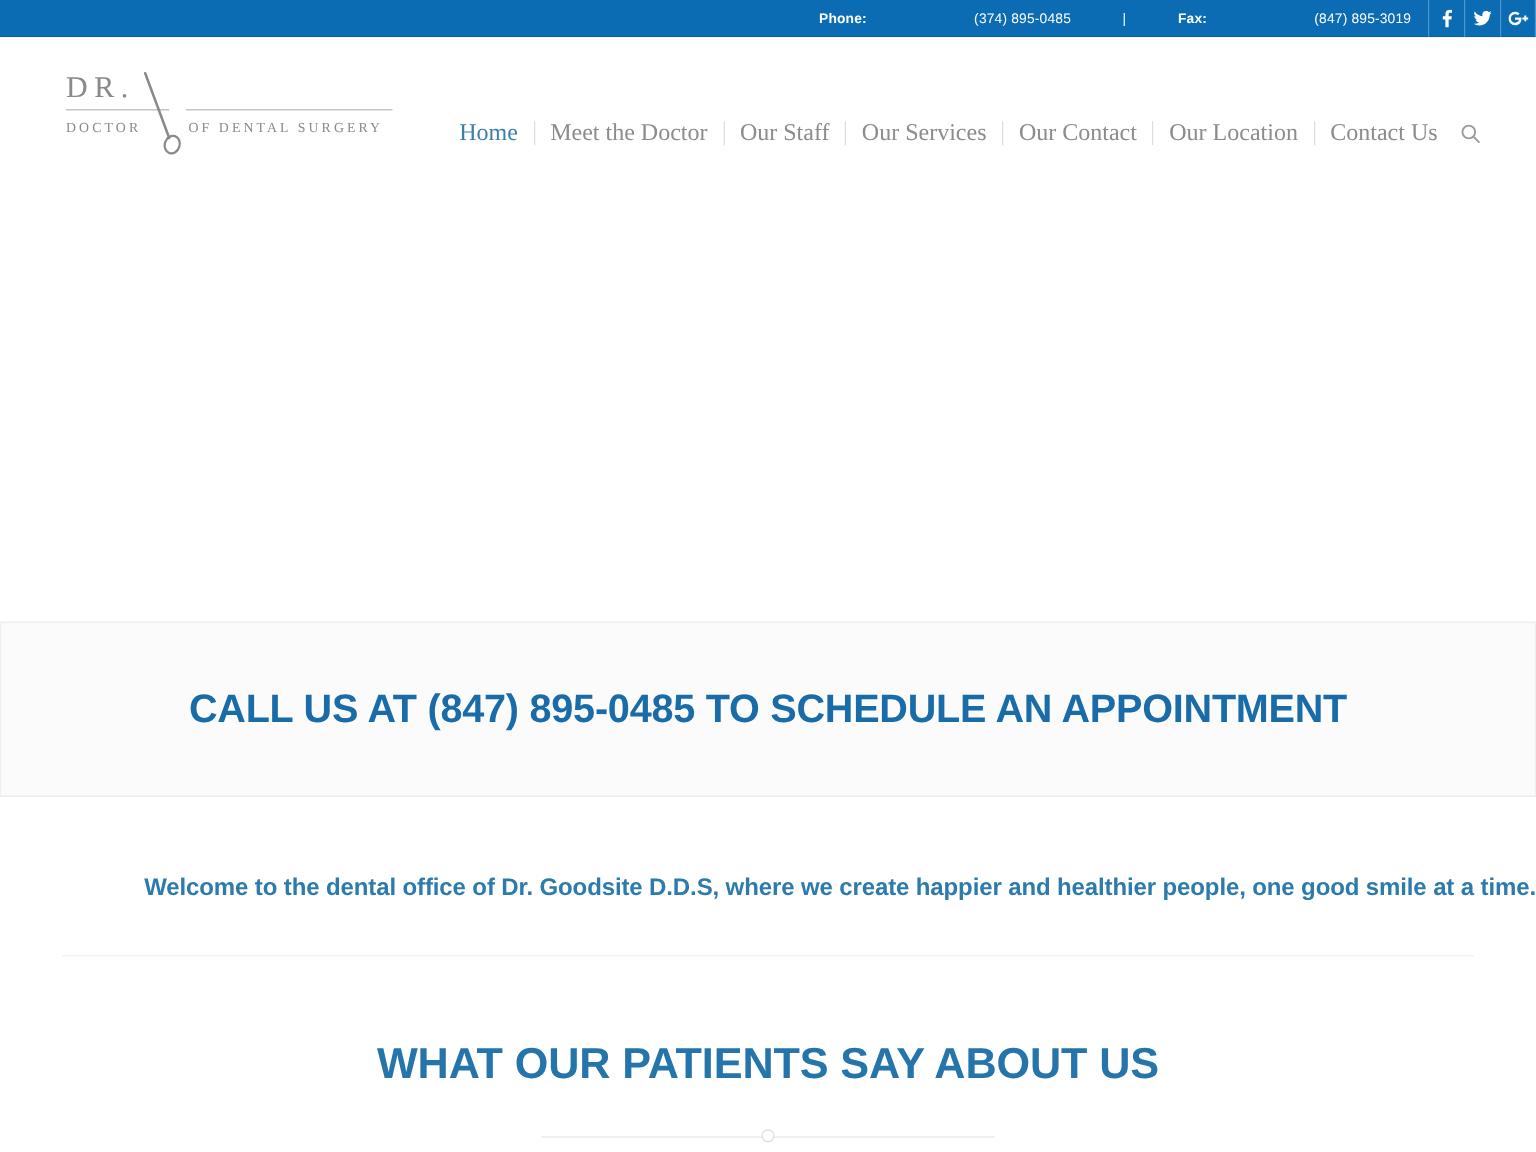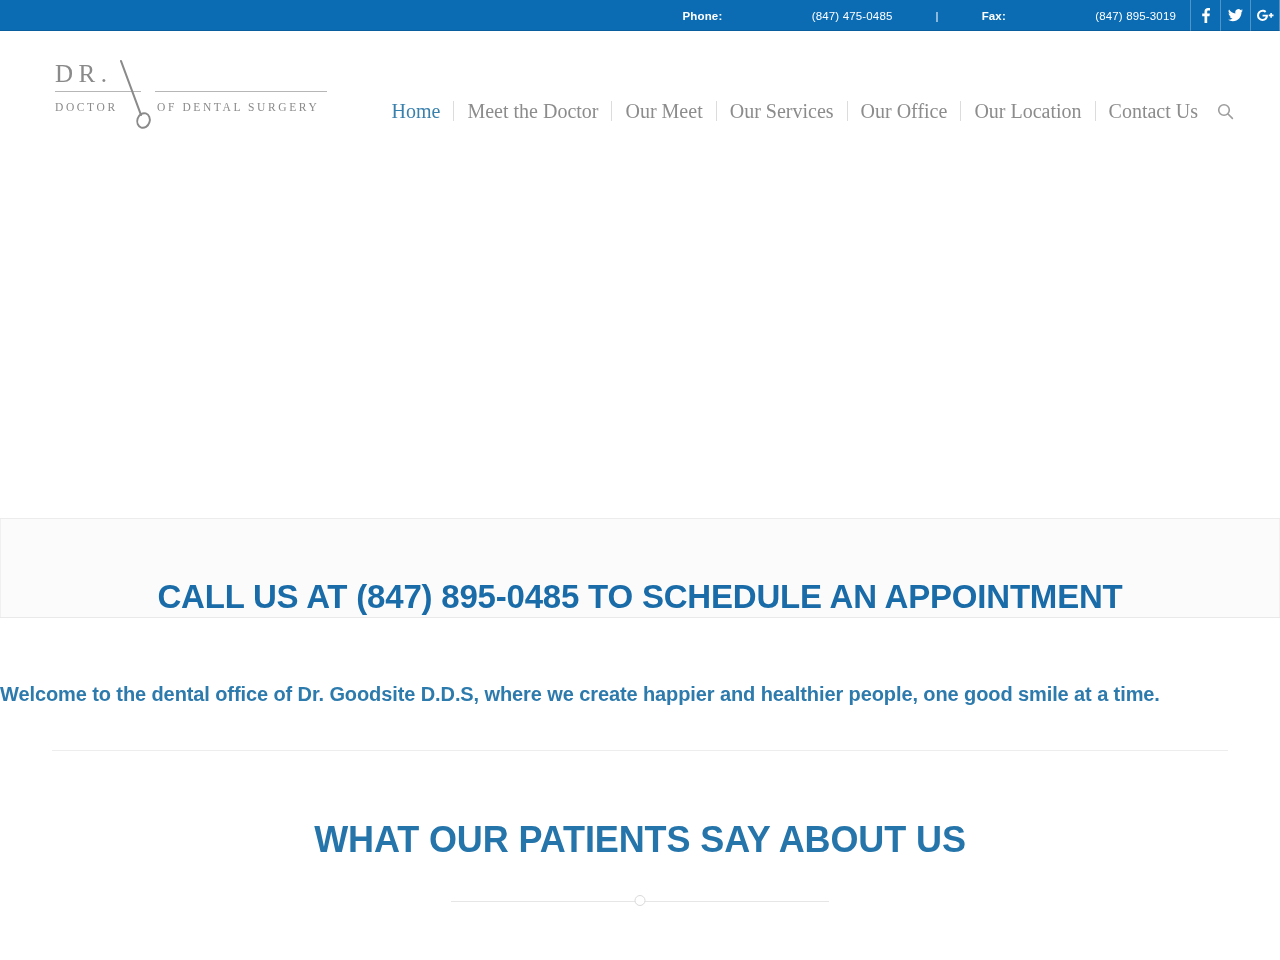--- a/index.html
+++ b/index.html
@@ -144,23 +144,23 @@
   .hero {
     height: 362px;
     background: #ffffff;
   }
 
   
   .cta-banner {
     border-top: 1px solid #ececec;
     border-bottom: 1px solid #e9e9e9;
     background: #fbfbfb;
-    height: 100px;
-    display: flex;
-    align-items: flex-end;
+    height: 146px;
+    display: flex;
+    align-items: center;
     justify-content: center;
     position: relative;
   }
   .cta-banner::before,
   .cta-banner::after {
     content: "";
     position: absolute;
     top: 0; bottom: 0;
     width: 1px;
     background: #f0f0f0;
@@ -172,21 +172,21 @@
     font-size: 33px;
     font-weight: bold;
     letter-spacing: -0.2px;
     text-align: center;
     line-height: 40px;
   }
 
   
   .welcome-section {
     padding-top: 62px;
-    text-align: left;
+    text-align: right;
   }
   .welcome-text {
     color: #2d7aad;
     font-size: 20px;
     font-weight: bold;
     letter-spacing: -0.1px;
     line-height: 28px;
   }
 
   .content-rule {
@@ -234,21 +234,21 @@
     background: #ffffff;
   }
 </style>
 </head>
 <body>
 
 <div class="topbar">
   <div class="topbar-contact">
     <span class="lbl">Phone:</span>
     <span class="sep">&nbsp;</span>
-    <span class="val">(847) 475-0485</span>
+    <span class="val">(374) 895-0485</span>
     <span class="sep">|</span>
     <span class="lbl">Fax:</span>
     <span class="sep">&nbsp;</span>
     <span class="val">(847) 895-3019</span>
   </div>
 
   <div class="social-list">
     <a class="social-item" href="#" aria-label="Facebook">
       <svg width="8" height="15" viewBox="0 0 8 15" aria-hidden="true">
         <path fill="#ffffff" d="M5.2 15V8.2h2.3l.35-2.65H5.2V3.85c0-.77.21-1.29 1.31-1.29H8V.19C7.76.16 6.92.09 5.94.09 3.9.09 2.5 1.34 2.5 3.63v1.92H.2V8.2h2.3V15z"></path>
@@ -284,23 +284,23 @@
     </div>
     <svg class="logo-tool" width="46" height="96" viewBox="0 0 46 96" aria-hidden="true">
       <line x1="6" y1="24" x2="26" y2="78" stroke="#8a8a8a" stroke-width="2.1" stroke-linecap="round"></line>
       <ellipse cx="28.5" cy="83.5" rx="6.2" ry="7.4" transform="rotate(18 28.5 83.5)" fill="none" stroke="#8a8a8a" stroke-width="1.9"></ellipse>
     </svg>
   </a>
 
   <div class="mainnav">
     <a class="nav-item active" href="#">Home</a>
     <a class="nav-item" href="#">Meet the Doctor</a>
-    <a class="nav-item" href="#">Our Meet</a>
+    <a class="nav-item" href="#">Our Staff</a>
     <a class="nav-item" href="#">Our Services</a>
-    <a class="nav-item" href="#">Our Office</a>
+    <a class="nav-item" href="#">Our Contact</a>
     <a class="nav-item" href="#">Our Location</a>
     <a class="nav-item" href="#">Contact Us</a>
     <span class="nav-search">
       <svg width="17" height="17" viewBox="0 0 17 17" aria-hidden="true">
         <circle cx="7" cy="7" r="5.3" fill="none" stroke="#9d9d9d" stroke-width="1.6"></circle>
         <line x1="11" y1="11" x2="15.4" y2="15.4" stroke="#9d9d9d" stroke-width="1.6" stroke-linecap="round"></line>
       </svg>
     </span>
   </div>
 </div>

